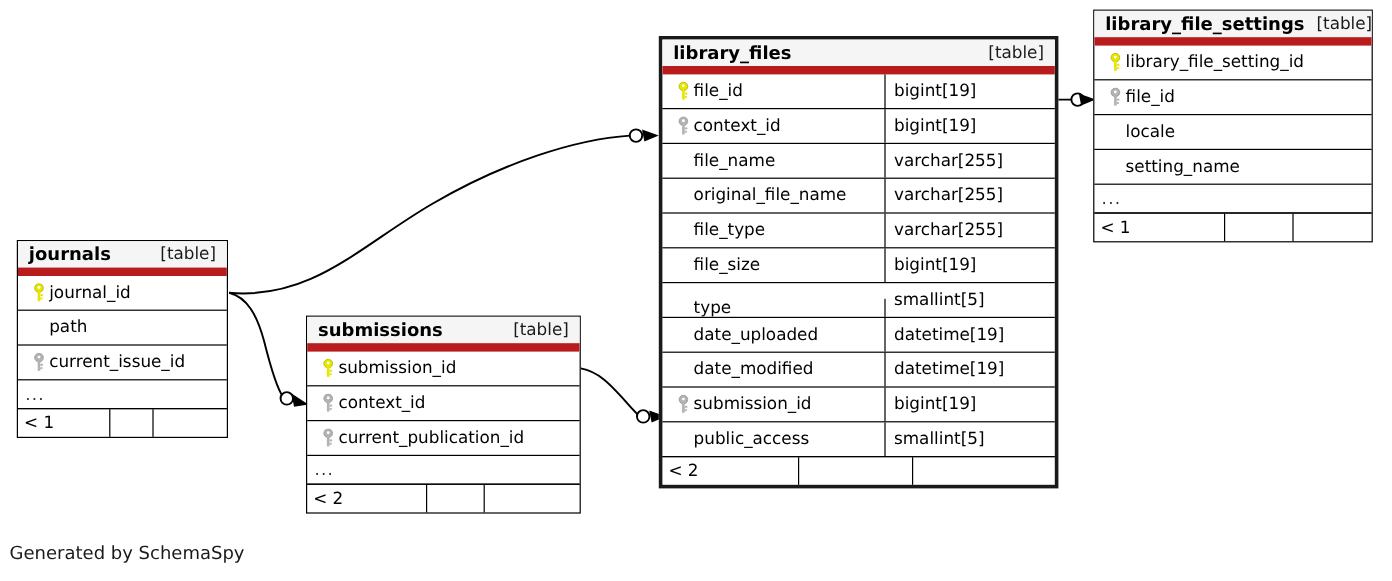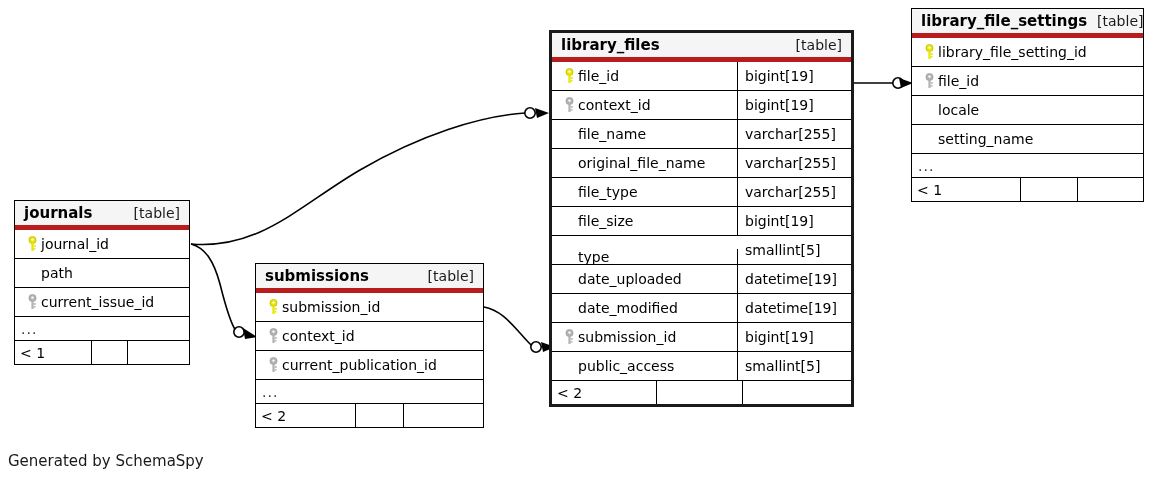--- a/index.html
+++ b/index.html
@@ -32,21 +32,21 @@
     box-sizing: border-box;
   }
   .table-box.focal {
     border: 3px solid #1a1a1a;
   }
   .tbl-header {
     display: flex;
     align-items: center;
     justify-content: space-between;
     background: #f5f5f5;
-    border-bottom: 5px solid #b91c1c;
+    border-bottom: 7px solid #b91c1c;
     padding: 5px 9px 6px 9px;
     box-sizing: border-box;
     height: 29px;
   }
   .tbl-name {
     font-weight: bold;
     font-size: 15px;
     color: #000000;
     white-space: nowrap;
   }
@@ -262,21 +262,21 @@
       </div>
     </div>
     <div class="ellipsis-row">...</div>
     <div class="footer-row">
       <div class="footer-cell footer-left" style="flex:0 0 44%;">&lt; 2</div>
       <div class="footer-cell footer-mid" style="flex:0 0 21%;"></div>
       <div class="footer-cell footer-right" style="flex:1 1 auto;">21 &gt;</div>
     </div>
   </div>
 
-  <div class="table-box focal" style="left:549px; top:30px; width:305px;">
+  <div class="table-box focal" style="left:549px; top:30px; width:333px;">
     <div class="tbl-header">
       <span class="tbl-name">library_files</span>
       <span class="tbl-kind">[table]</span>
     </div>
     <div class="tbl-row">
       <div class="col-name has-divider" style="flex:0 0 186px;">
         <span class="keyslot">
             <svg width="11" height="16" viewBox="0 0 11 16">
               <circle cx="5.5" cy="4" r="3.6" fill="#e6e600" stroke="#b8b800" stroke-width="0.7"></circle>
               <circle cx="5.5" cy="3.6" r="1.2" fill="#ffffff"></circle>

